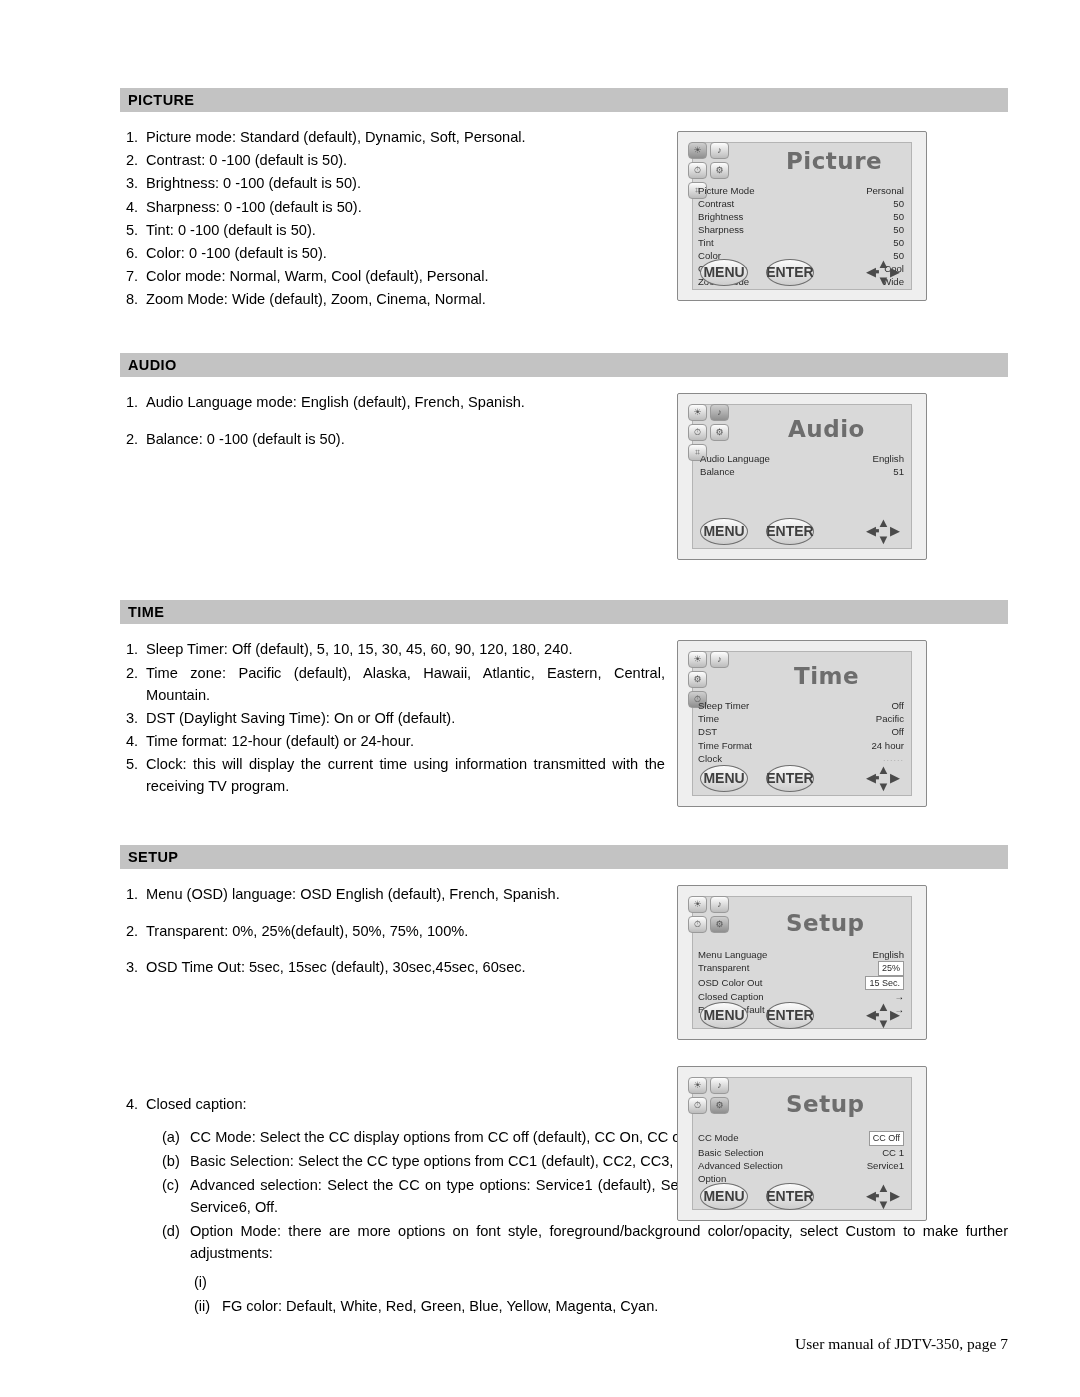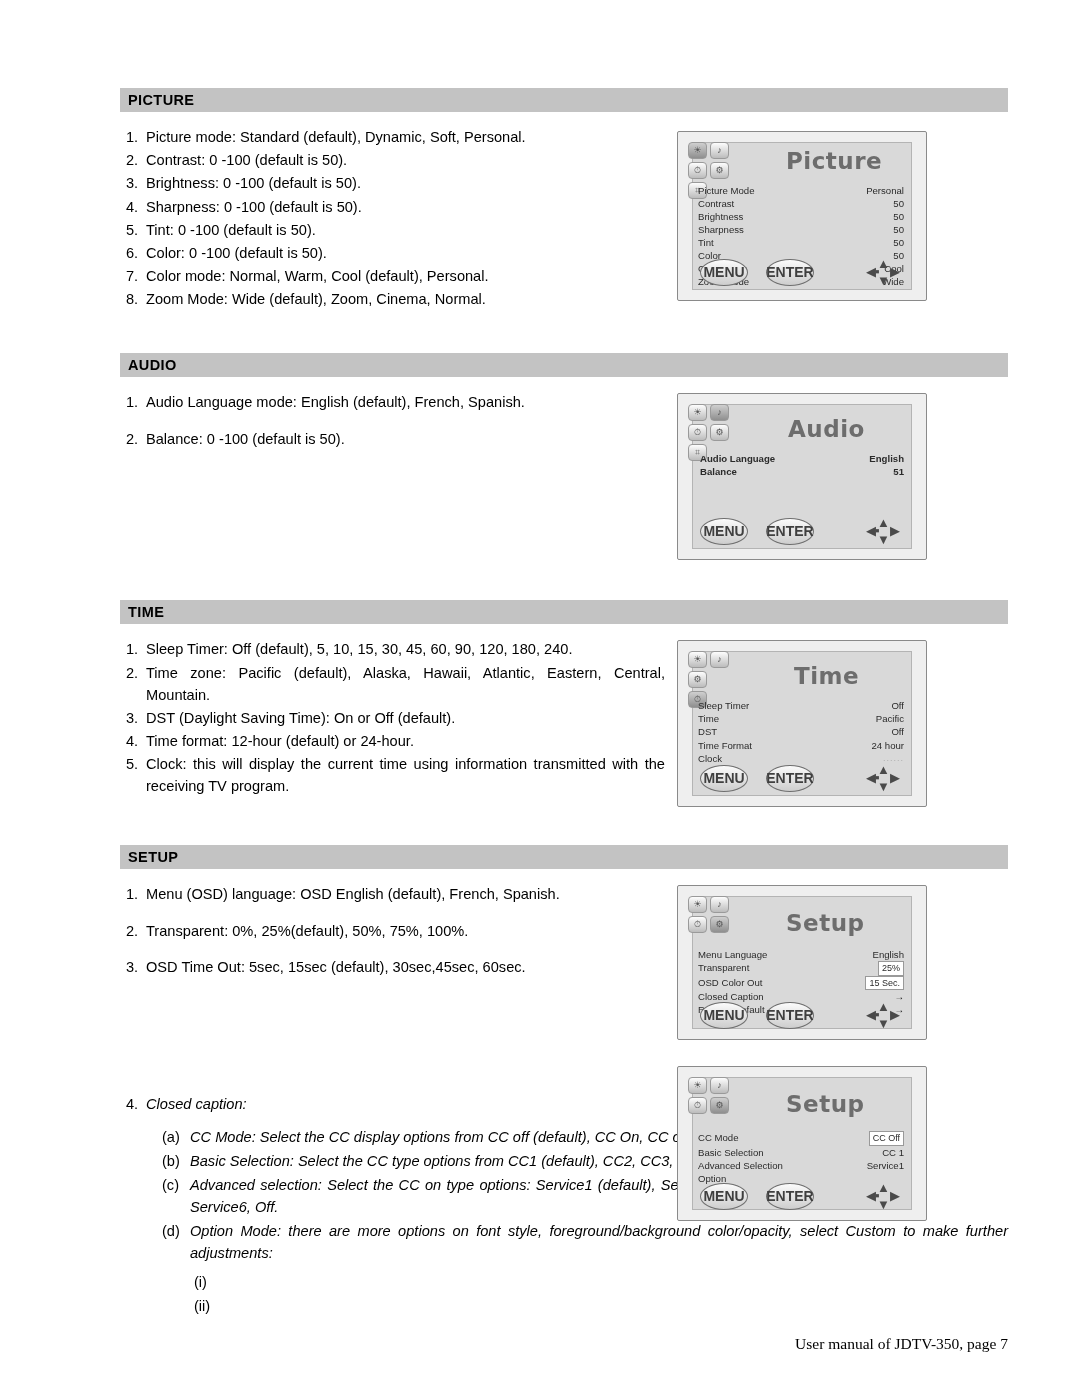--- a/index.html
+++ b/index.html
@@ -130,21 +130,21 @@
   .menu-list .mrow {
     display: flex;
     justify-content: space-between;
     line-height: 1.36;
     padding: 0 2px 0 4px;
     text-align: center;
   }
   .menu-list .mrow .lbl { white-space: nowrap; }
   .menu-list .mrow .val { white-space: nowrap; }
   .menu-list .mrow.hl .lbl,
-  .menu-list .mrow.hl .val { font-weight: bold; }
+  .menu-list .mrow.hl .val { font-weight: normal; }
   .valbox {
     background: #fff;
     border: 1px solid #999;
     padding: 0 3px;
     font-size: 9px;
   }
   .dots {
     display: inline-block;
     letter-spacing: 1px;
     color: #aeaeae;
@@ -189,21 +189,21 @@
   .np-up { left: 11px; top: -1px; }
   .np-dn { left: 11px; bottom: -1px; }
   .np-lf { left: 0px; top: 7px; }
   .np-rt { right: 0px; top: 7px; }
   .np-c  { left: 9px; top: 7px; font-size: 12px; }
 
   
   .cc-block { font-size: 14.6px; line-height: 1.52; }
   .cc-row { display: flex; margin-bottom: 2px; }
   .cc-row .mk { flex: 0 0 34px; padding-left: 6px; box-sizing: border-box; }
-  .cc-row .bd { flex: 1; text-align: justify; font-style: italic; }
+  .cc-row .bd { flex: 1; text-align: justify; }
   .indent-1 { padding-left: 36px; }
   .indent-2 { padding-left: 68px; }
 
   .footer {
     position: absolute;
     right: 96px;
     bottom: 44px;
     font-family: "Liberation Serif", serif;
     font-size: 15.5px;
   }
@@ -626,17 +626,18 @@
   <div class="cc-block" style="width:888px;margin-top:2px;">
     <div class="cc-row indent-1">
       <span class="mk">(d)</span>
       <span class="bd">Option Mode: there are more options on font style, foreground/background color/opacity, select Custom to make further adjustments:</span>
     </div>
     <div class="cc-row indent-2" style="margin-top:6px;">
       <span class="mk">(i)</span>
     </div>
     <div class="cc-row indent-2">
       <span class="mk">(ii)</span>
+      <span class="bd" style="text-align:left;">FG color: Default, White, Red, Green, Blue, Yellow, Magenta, Cyan.</span>
     </div>
   </div>
 
   <div class="footer">User manual of JDTV-350, page 7</div>
 </div>
 
 </body></html>

